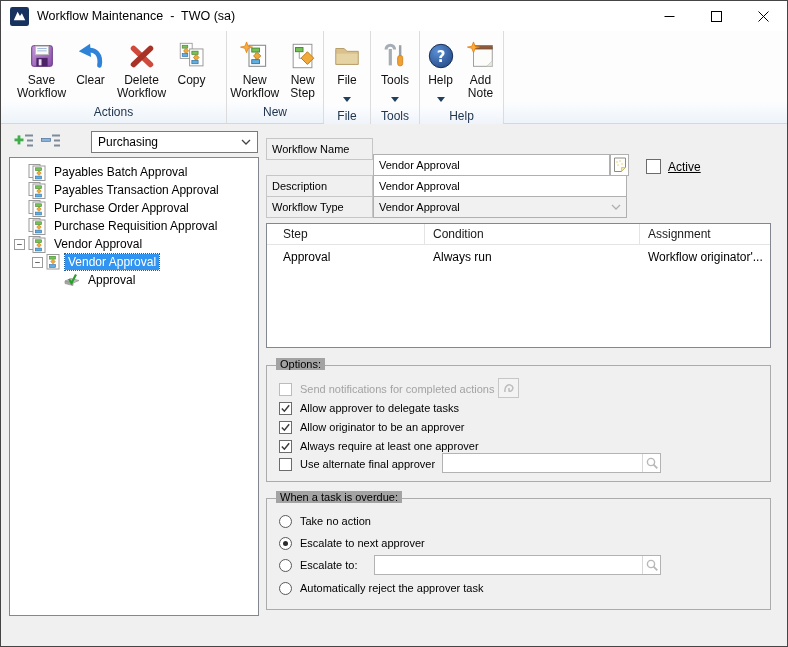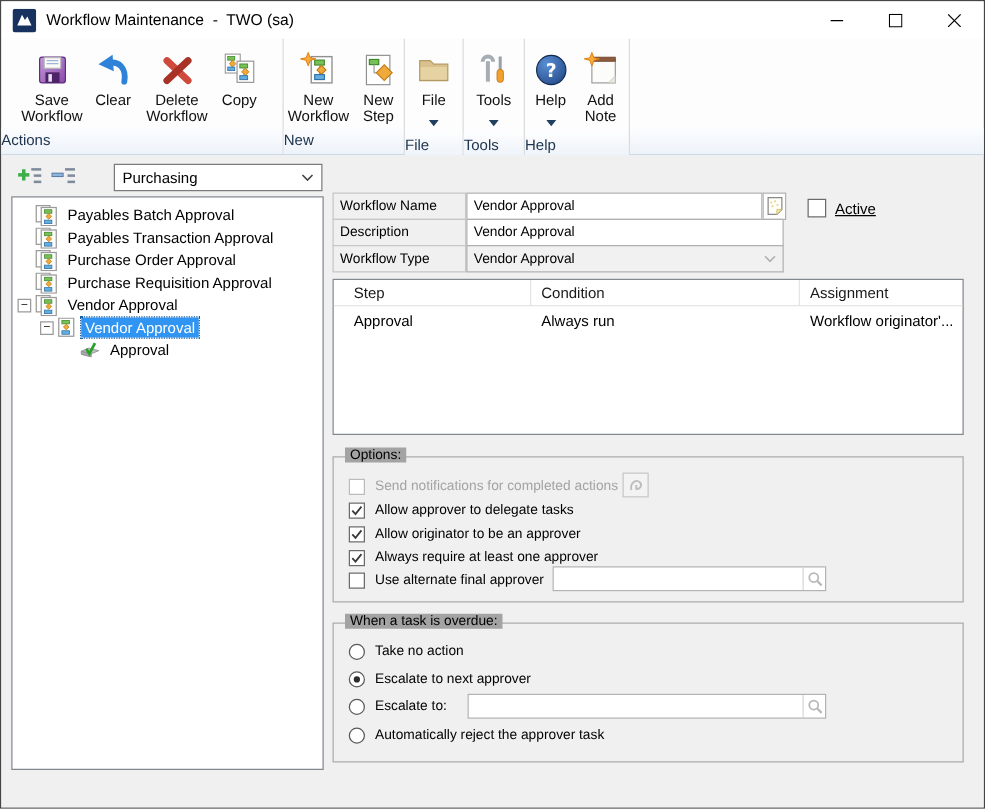--- a/index.html
+++ b/index.html
@@ -16,21 +16,21 @@
 
   
   .ribbon { height:93px; background:#fdfdfd; border-bottom:1px solid #ccd9e6; display:flex; flex:none; }
   .rgroup { display:flex; flex-direction:column; }
   .rgroup + .rgroup { border-left:1px solid #dcdcdc; }
   .rbtns { flex:1; display:flex; justify-content:center; align-items:flex-start; padding-top:6px; }
   .rbtn { display:flex; flex-direction:column; align-items:center; padding-top:2px; cursor:default; }
   .ricon { height:32px; display:flex; align-items:flex-end; justify-content:center; }
   .rlabel { margin-top:3px; font-size:12px; line-height:1.12; text-align:center; color:#111; }
   .drop { margin-top:1px; color:#204060; }
-  .glabel { height:21px; background:linear-gradient(#fcfdfe,#edf3fa); text-align:left;
+  .glabel { height:21px; background:linear-gradient(#fcfdfe,#edf3fa); text-align:center;
             font-size:12px; color:#20364f; line-height:20px; }
   .g-actions{width:225px}.g-new{width:97px}.g-file{width:47px}.g-tools{width:49px}.g-help{width:84px}
   .b-save{width:54px}.b-clear{width:44px}.b-delete{width:58px}.b-copy{width:42px}
   .b-neww{width:60px}.b-news{width:44px}.b-file{width:44px}.b-toolsb{width:47px}.b-help{width:38px}.b-note{width:42px}
 
   
   .main { position:relative; flex:1; background:#f0f0f0; font-size:11px; }
 
   
   .treebar { position:absolute; left:12px; top:7px; display:flex; gap:5px; }
@@ -405,21 +405,21 @@
           <svg width="16" height="14" viewBox="0 0 16 14">
             <path d="M1 8 L7 5.5 L15 7.5 L9 10 Z" fill="#c2c2c2" stroke="#8f8f8f" stroke-width="0.7"></path>
             <path d="M1 8 L1 10.5 L9 12.5 L9 10 Z" fill="#a8a8a8" stroke="#8f8f8f" stroke-width="0.7"></path>
             <path d="M5 6 L7.5 10 L12 1.5" fill="none" stroke="#2ca02c" stroke-width="2.2"></path>
           </svg>
           </span>
         <span class="tlabel">Approval</span>
       </div>
     </div>
 
-    <div class="flabel" style="top:30px">Workflow Name</div>
+    <div class="flabel" style="top:14px">Workflow Name</div>
     <div class="flabel" style="top:51px">Description</div>
     <div class="flabel" style="top:72px">Workflow Type</div>
 
     <div class="finput" style="left:372px; top:30px; width:237px;">
       <span>Vendor Approval</span>
       </div>
     <div class="sqbtn" style="left:609px; top:30px; width:19px; height:22px;">
       <svg width="14" height="16" viewBox="0 0 14 16">
         <path d="M1.5 1 H12.5 V10.5 L8.5 14.5 H1.5 Z" fill="#fffef8" stroke="#8a8a8a"></path>
         <path d="M12.5 10.5 H8.5 V14.5 Z" fill="#f3e9ac" stroke="#c9b964" stroke-width="0.7"></path>

